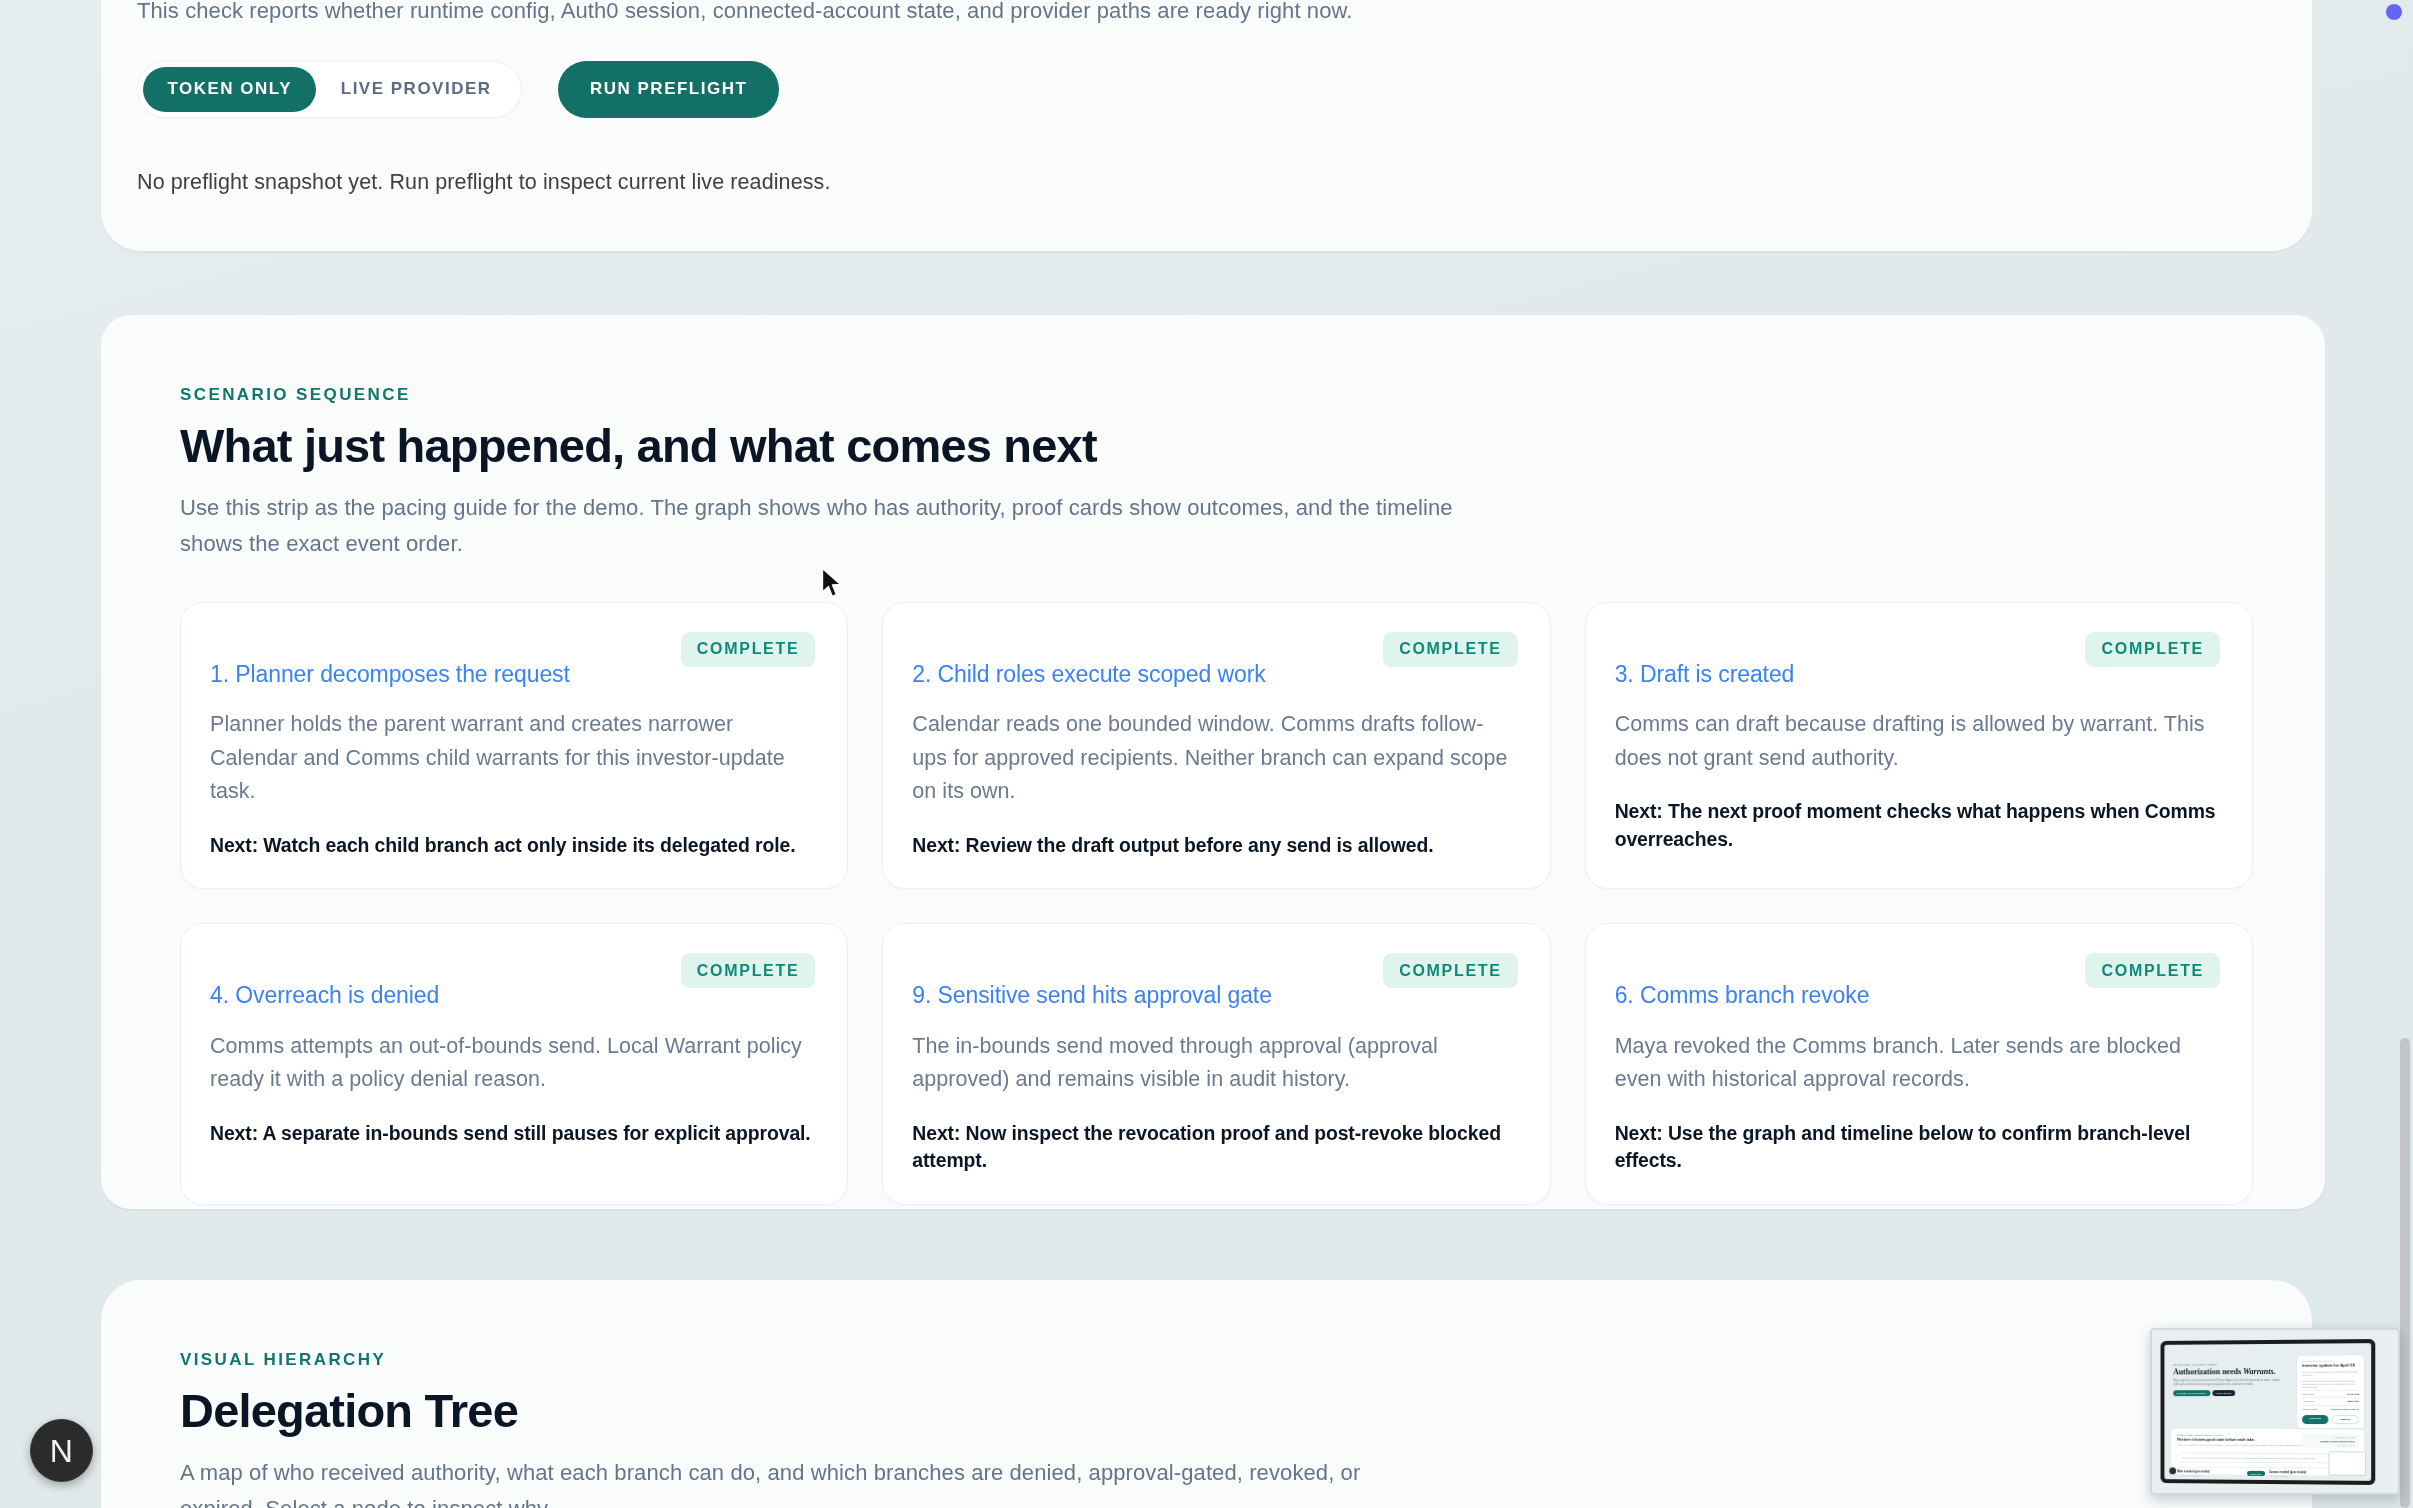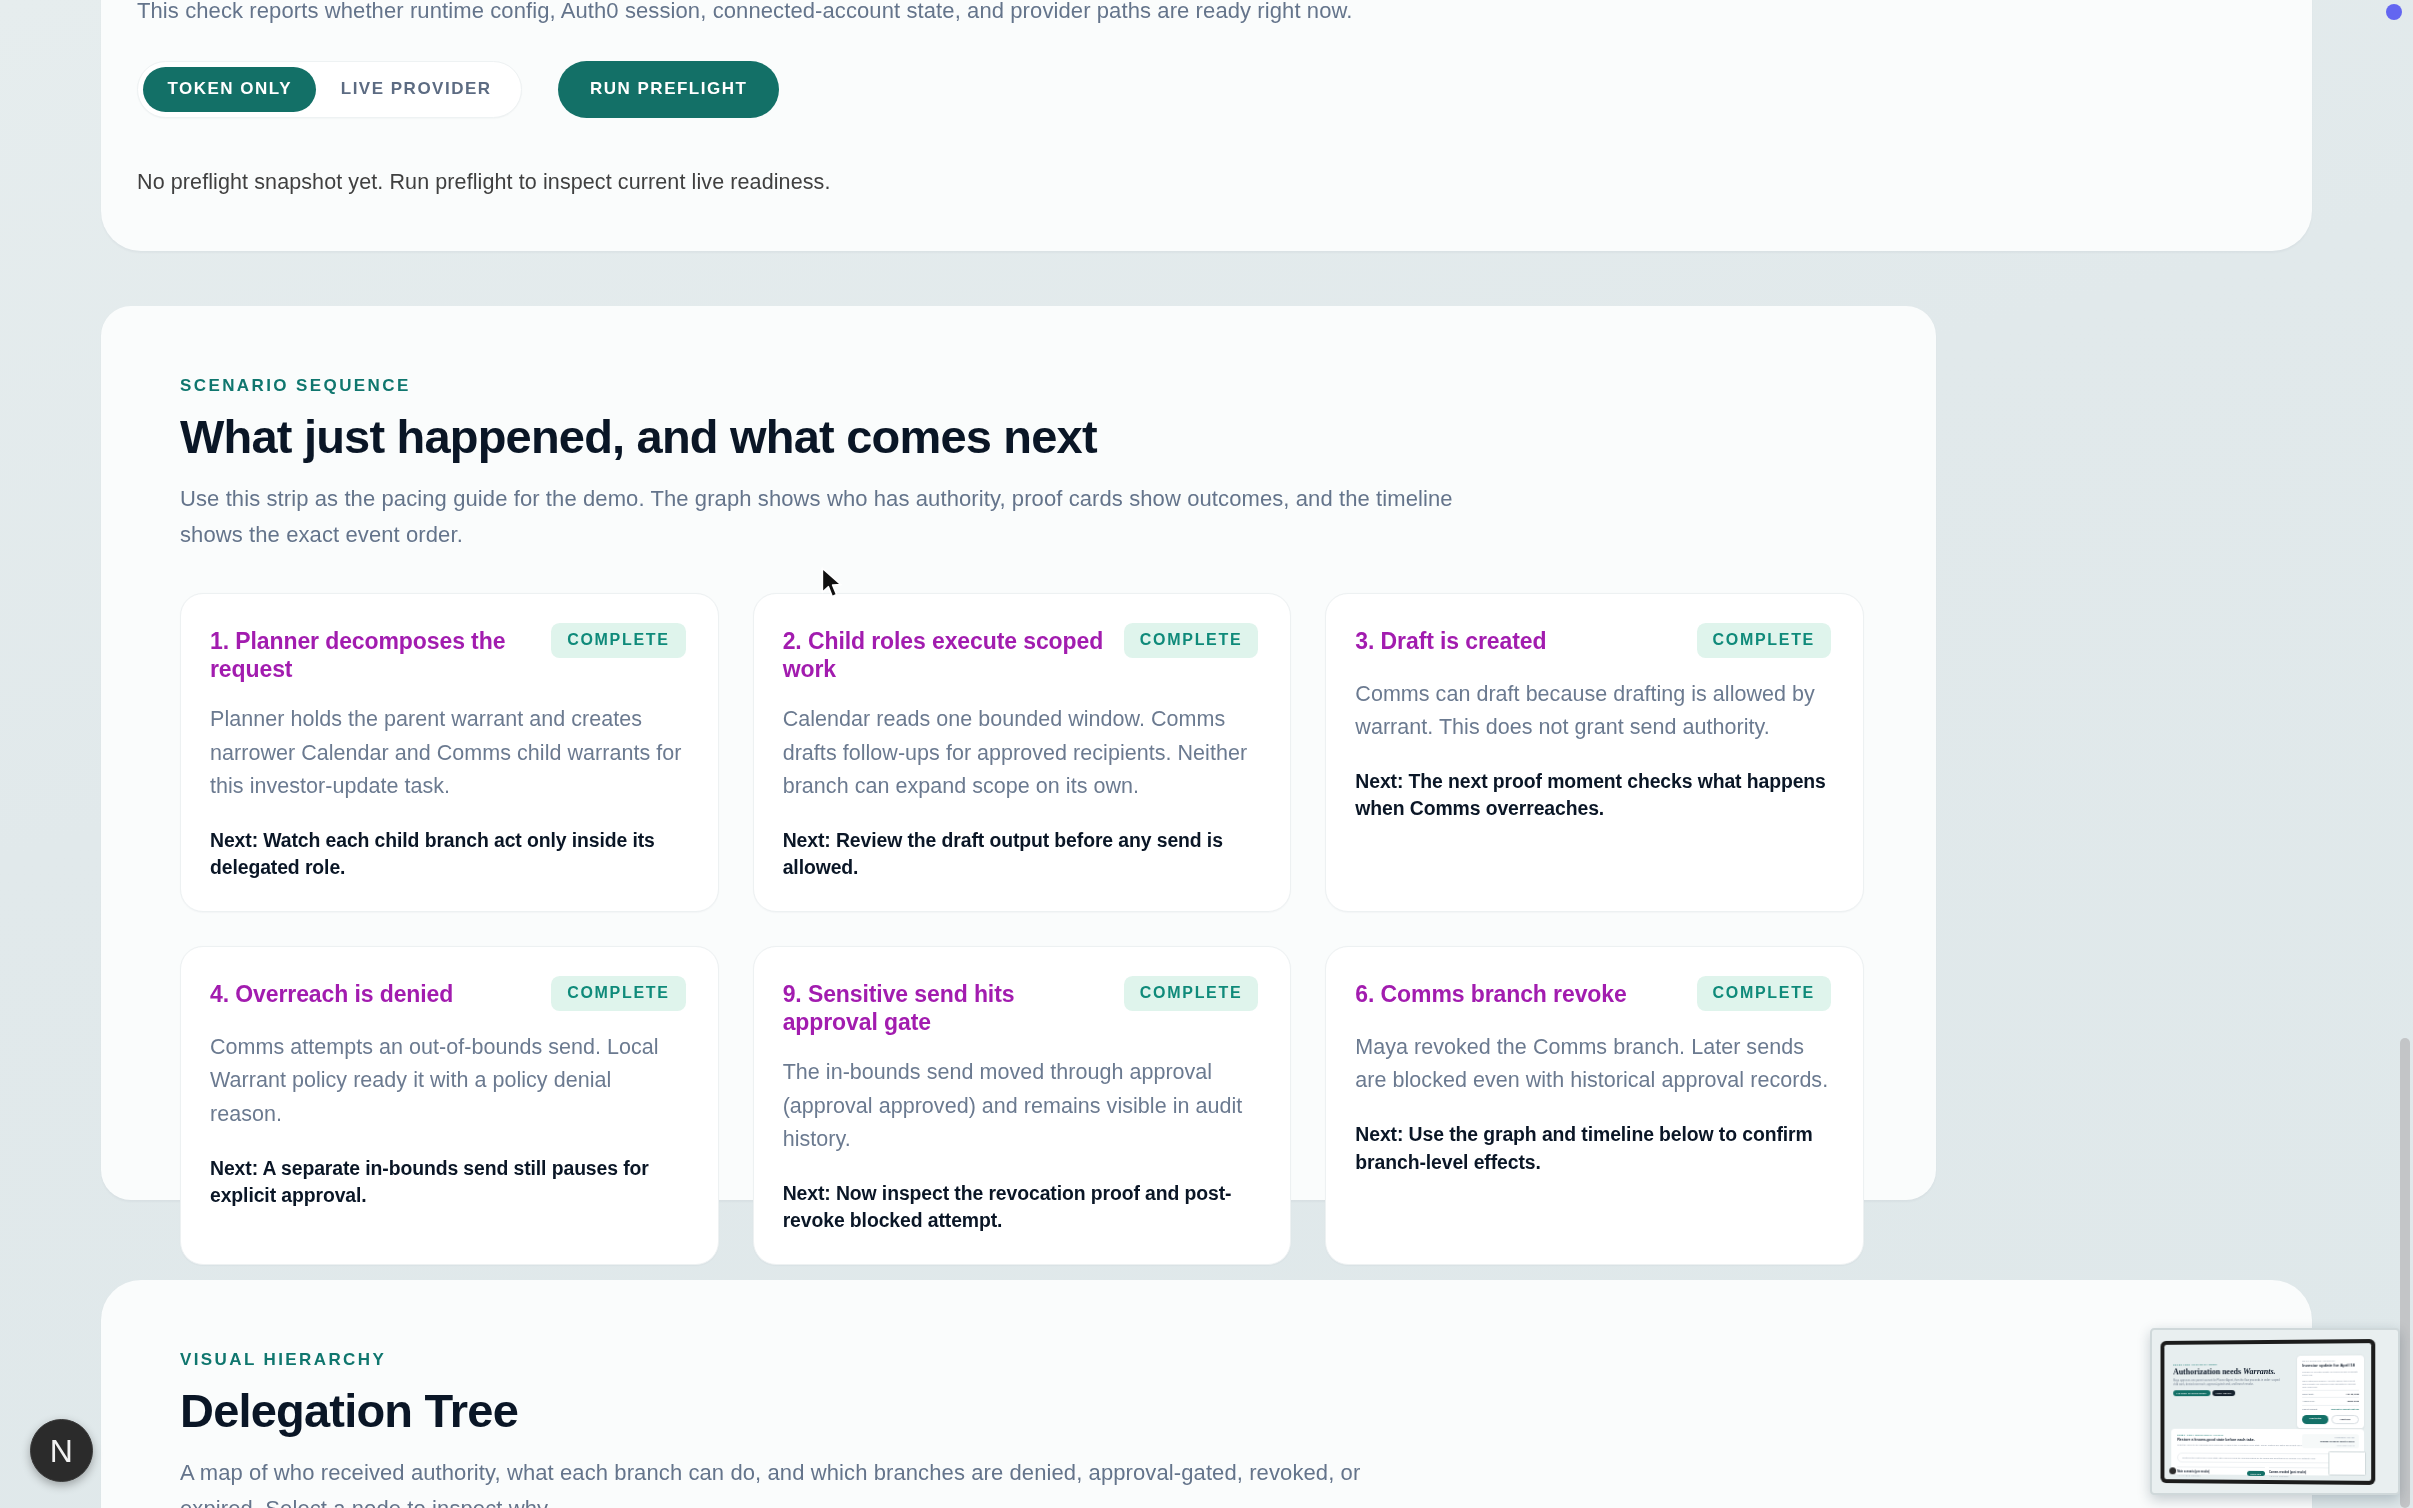--- a/index.html
+++ b/index.html
@@ -105,22 +105,22 @@
     margin-top: 52px;
     font-size: 21.5px;
     color: #404040;
     letter-spacing: 0.1px;
   }
 
   
   .panel-scenario {
     position: absolute;
     left: 101px;
-    top: 306px;
-    width: 1835px;
+    top: 315px;
+    width: 2224px;
     height: 894px;
     border-radius: 30px;
   }
   .panel-scenario-inner {
     padding: 70px 72px 0 79px;
   }
   .eyebrow {
     font-size: 17px;
     font-weight: 700;
     letter-spacing: 2.4px;
@@ -160,25 +160,26 @@
     min-height: 269px;
   }
   .step-head {
     display: flex;
     align-items: flex-start;
     justify-content: space-between;
     gap: 14.4px;
   }
   .step-title {
     font-size: 23px;
-    font-weight: 700;
-    color: #a21caf;
+    font-weight: 400;
+    color: #3b82f6;
     letter-spacing: -0.1px;
     line-height: 1.22;
     padding-top: 4.3px;
+    margin-top: 24px;
   }
   .badge {
     flex: 0 0 auto;
     background: #dff4ec;
     color: #0f8a7a;
     font-size: 16px;
     font-weight: 700;
     letter-spacing: 1.7px;
     padding: 8.6px 16px;
     border-radius: 8.6px;

